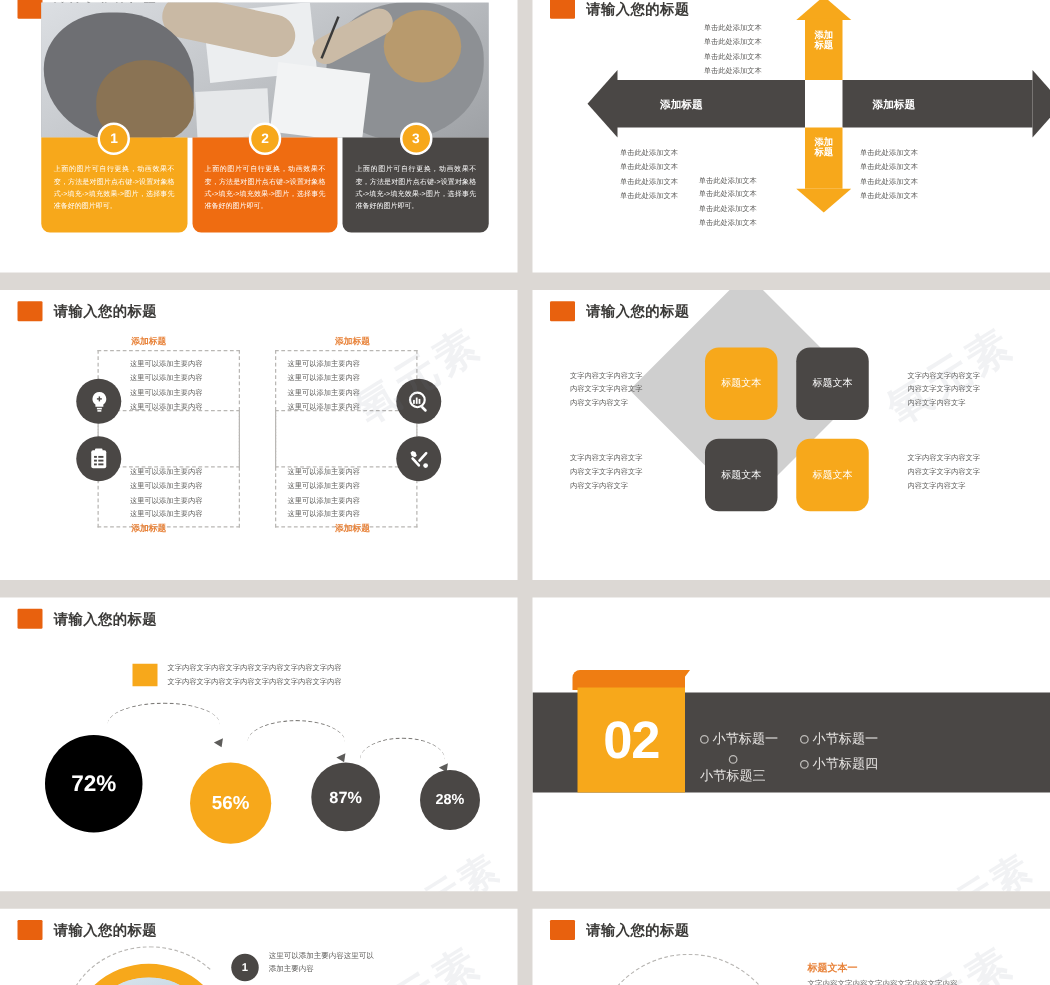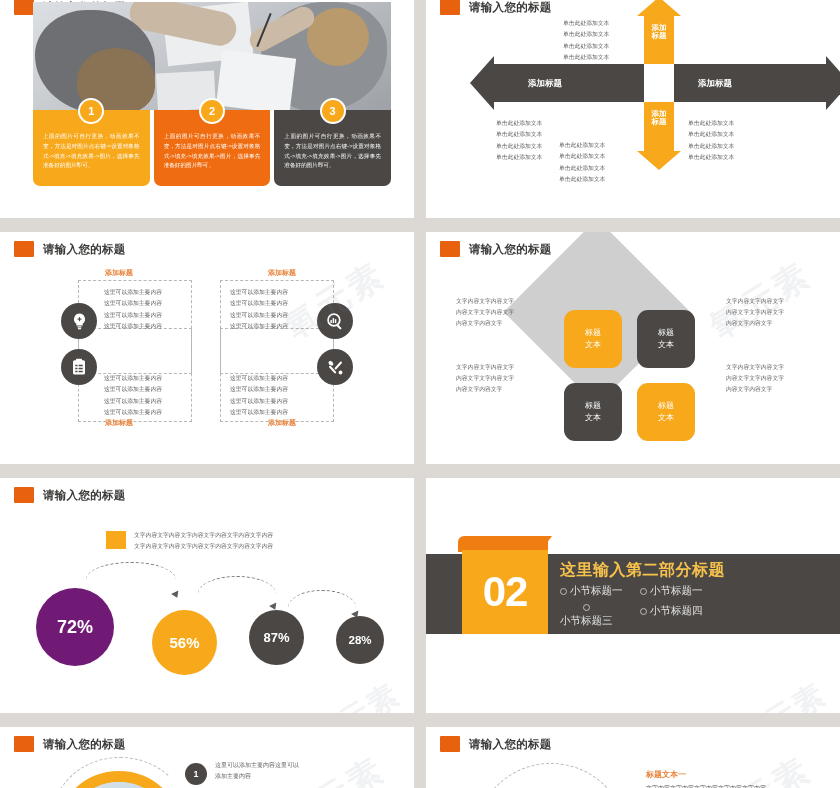--- a/index.html
+++ b/index.html
@@ -113,37 +113,37 @@
   .s3-head.h3{left:105px;top:186px;}
   .s3-head.h4{left:268px;top:186px;}
   .s3-body{position:absolute;font-size:5.8px;line-height:1.95;color:#5d5c5a;white-space:pre-line;}
   .s3-body.p1{left:104px;top:55px;}
   .s3-body.p2{left:230px;top:55px;}
   .s3-body.p3{left:104px;top:141px;}
   .s3-body.p4{left:230px;top:141px;}
 
   
   .s4-dia{position:absolute;left:105px;top:14px;width:132px;height:132px;background:#cfcfcf;transform:rotate(45deg);}
-  .s4-sq{position:absolute;width:58px;height:58px;border-radius:11px;display:flex;flex-direction:column;align-items:center;justify-content:center;font-size:8px;line-height:1.45;color:#fff;margin-top:32px;}
+  .s4-sq{position:absolute;width:58px;height:58px;border-radius:11px;display:flex;flex-direction:row;align-items:center;justify-content:center;font-size:8px;line-height:1.45;color:#fff;}
   .s4-sq.q1{left:138px;top:46px;background:#f7a81b;}
   .s4-sq.q2{left:211px;top:46px;background:#4a4745;}
   .s4-sq.q3{left:138px;top:119px;background:#4a4745;}
   .s4-sq.q4{left:211px;top:119px;background:#f7a81b;}
   .s4-txt{position:absolute;font-size:5.8px;line-height:1.9;color:#5d5c5a;white-space:pre-line;}
   .s4-txt.a{left:30px;top:64px;}
   .s4-txt.b{left:30px;top:130px;}
   .s4-txt.c{left:300px;top:64px;}
   .s4-txt.d{left:300px;top:130px;}
 
   
   .s5-leg{position:absolute;left:106px;top:52px;display:flex;gap:8px;align-items:flex-start;}
   .s5-leg .sw{width:20px;height:18px;background:#f7a81b;flex:0 0 auto;margin-top:1px;}
   .s5-leg .tx{font-size:5.8px;line-height:1.95;color:#5d5c5a;white-space:pre-line;}
   .s5-c{position:absolute;border-radius:50%;display:flex;align-items:center;justify-content:center;color:#fff;font-weight:bold;}
-  .s5-c.k1{left:36px;top:110px;width:78px;height:78px;background:#701a75;font-size:18px;}
+  .s5-c.k1{left:36px;top:110px;width:78px;height:78px;background:#000000;font-size:18px;}
   .s5-c.k2{left:152px;top:132px;width:65px;height:65px;background:#f7a81b;font-size:15px;}
   .s5-c.k3{left:249px;top:132px;width:55px;height:55px;background:#4a4745;font-size:13px;}
   .s5-c.k4{left:336px;top:138px;width:48px;height:48px;background:#4a4745;font-size:11.5px;}
   .s5-arc{position:absolute;border-top:1px dashed #7d7b78;border-radius:50%;height:34px;}
   .s5-arc.a1{left:86px;top:84px;width:90px;}
   .s5-arc.a2{left:198px;top:98px;width:78px;}
   .s5-arc.a3{left:288px;top:112px;width:68px;}
   .s5-tip{position:absolute;width:0;height:0;border-left:4px solid transparent;border-right:4px solid transparent;border-top:6px solid #5d5c5a;}
   .s5-tip.t1{left:172px;top:114px;transform:rotate(-25deg);}
   .s5-tip.t2{left:270px;top:126px;transform:rotate(-25deg);}
@@ -380,21 +380,20 @@
     <div class="s5-c k2">56%</div>
     <div class="s5-c k3">87%</div>
     <div class="s5-c k4">28%</div>
     <div class="wm">氧元素</div>
   </div>
 
   <div class="slide s6">
     <div class="s6-bar"></div>
     <div class="s6-tab"></div>
     <div class="s6-num">02</div>
-    <div class="s6-h">这里输入第二部分标题</div>
     <div class="s6-li l1">
         <span class="dot"></span>
         <span>小节标题一</span>
       </div>
     <div class="s6-li l2">
         <span class="dot"></span>
         <span>小节标题一</span>
       </div>
     <div class="s6-li l3">
         <span class="dot"></span>

